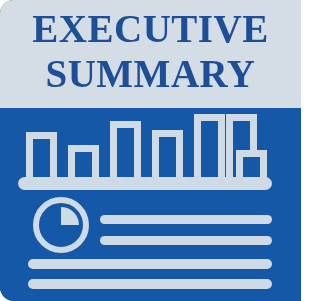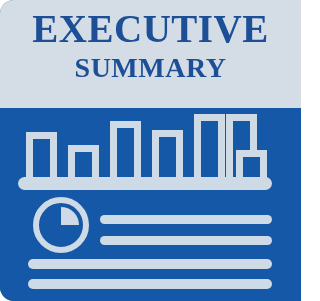--- a/index.html
+++ b/index.html
@@ -40,21 +40,21 @@
   }
   .title-line {
     font-family: "Liberation Serif", "DejaVu Serif", serif;
     font-weight: bold;
     color: #1c4f96;
     letter-spacing: 0.5px;
     line-height: 1.0;
     white-space: nowrap;
   }
   .title-line-1 { font-size: 39px; margin-bottom: 6px; }
-  .title-line-2 { font-size: 28px; }
+  .title-line-2 { font-size: 39px; }
 
   
   .body {
     position: absolute;
     left: 0; top: 108px;
     width: 301px;
     height: 193px;
     background: #1558a8;
   }
 

